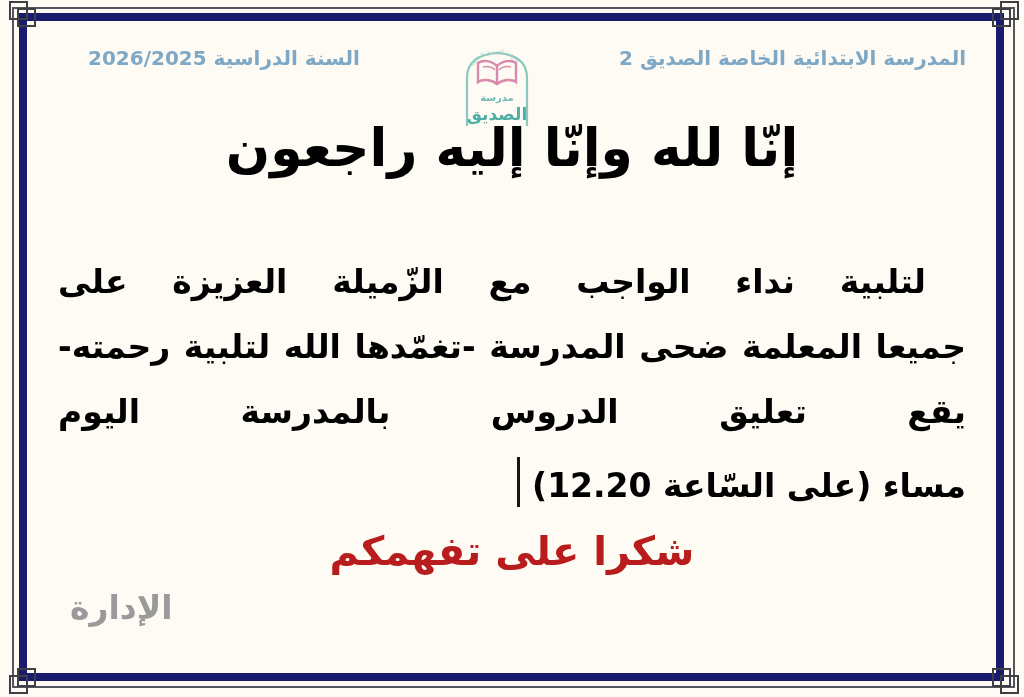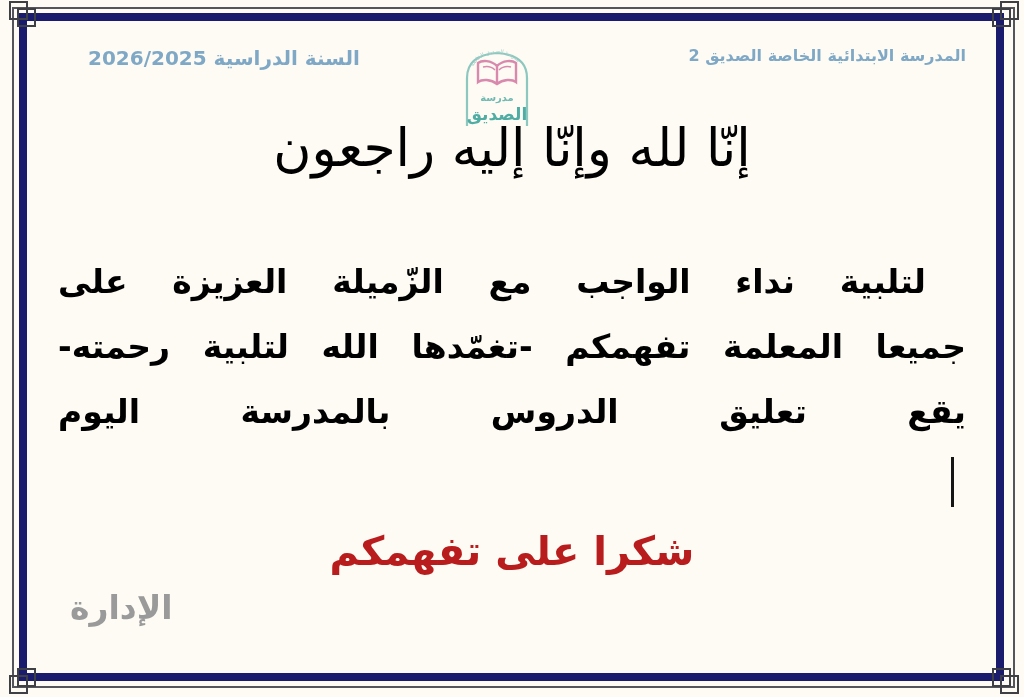--- a/index.html
+++ b/index.html
@@ -21,33 +21,33 @@
   }
   .cm{position:absolute;width:15px;height:15px;border:2px solid #3f3f46;background:transparent;}
   .cm.tl1{left:9px;top:1px}   .cm.tl2{left:17px;top:8px}
   .cm.tr1{right:5px;top:1px}  .cm.tr2{right:13px;top:8px}
   .cm.bl1{left:9px;bottom:3px}.cm.bl2{left:17px;bottom:10px}
   .cm.br1{right:5px;bottom:3px}.cm.br2{right:13px;bottom:10px}
 
   
   .school-name{
     position:absolute;top:46px;right:58px;
-    direction:rtl;color:#7fa8c6;font-size:16px;font-weight:bold;
+    direction:rtl;color:#7fa8c6;font-size:20px;font-weight:bold;
   }
   .school-year{
     position:absolute;top:46px;left:88px;
     direction:rtl;color:#7fa8c6;font-size:20px;font-weight:bold;
   }
   .logo{position:absolute;top:42px;left:452px;width:90px;height:88px;}
 
   
   .title{
     position:absolute;top:118px;left:0;width:100%;
     direction:rtl;text-align:center;
-    font-size:52px;font-weight:normal;color:#000;
+    font-size:52px;font-weight:bold;color:#000;
   }
 
   
   .body-text{
     position:absolute;top:262px;left:58px;right:58px;
     direction:rtl;color:#000;font-weight:bold;font-size:33px;
   }
   .jline{
     display:flex;justify-content:space-between;direction:rtl;
     height:65px;align-items:flex-start;
@@ -116,32 +116,33 @@
       <span class="word">نداء</span>
       <span class="word">الواجب</span>
       <span class="word">مع</span>
       <span class="word">الزّميلة</span>
       <span class="word">العزيزة</span>
       <span class="word">على</span>
     </div>
   <div class="jline">
       <span class="word">جميعا</span>
       <span class="word">المعلمة</span>
-      <span class="word">تفهمكم</span>
+      <span class="word">ضحى</span>
+      <span class="word">المدرسة</span>
       <span class="word">-تغمّدها</span>
       <span class="word">الله</span>
       <span class="word">لتلبية</span>
       <span class="word">رحمته-</span>
     </div>
   <div class="jline">
       <span class="word">يقع</span>
       <span class="word">تعليق</span>
       <span class="word">الدروس</span>
       <span class="word">بالمدرسة</span>
       <span class="word">اليوم</span>
     </div>
   <div class="plainline">
-    <span class="caret"></span>
+    <span>مساء (على السّاعة 12.20)</span><span class="caret"></span>
   </div>
 </div>
 
 <div class="thanks">شكرا على تفهمكم</div>
 <div class="signature">الإدارة</div>
 
 </body></html>

